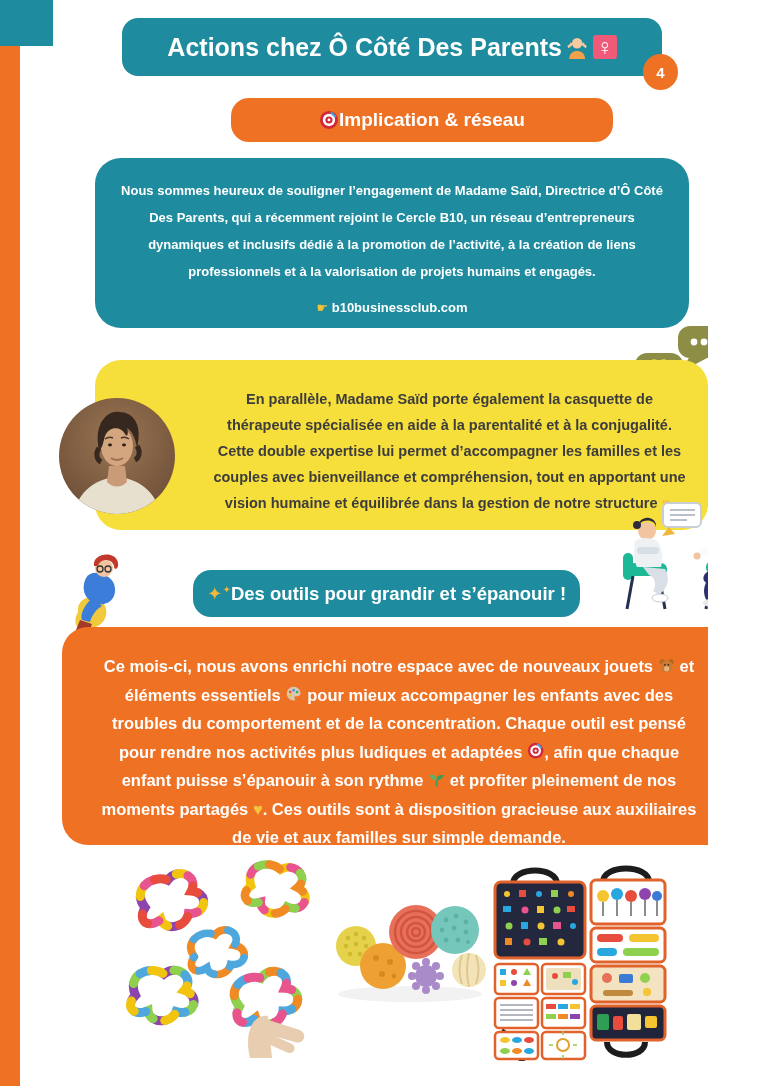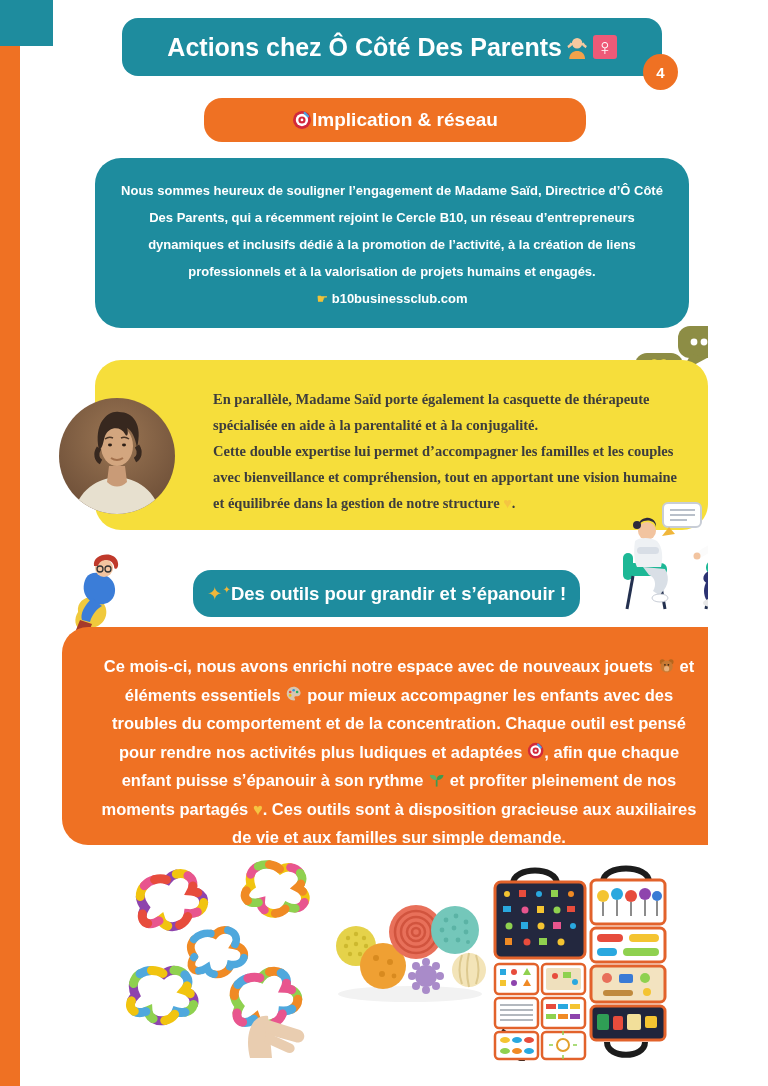--- a/index.html
+++ b/index.html
@@ -11,30 +11,30 @@
   .left-bar{left:0;top:46px;width:20px;height:1040px;background:#ef7123;}
   .corner-br{left:715px;top:1042px;width:53px;height:44px;background:#ef7123;}
   
   .header-box{left:122px;top:18px;width:540px;height:58px;background:#1e8c9e;border-radius:16px;
       display:flex;align-items:center;justify-content:center;color:#fff;font-size:25px;font-weight:800;gap:2px;}
   .page-num{left:643px;top:54px;width:35px;height:36px;border-radius:50%;background:#ef7123;color:#fff;
       display:flex;align-items:center;justify-content:center;font-weight:700;font-size:15px;}
   
   .banner{border-radius:18px;display:flex;align-items:center;justify-content:center;
       color:#fff;font-weight:800;}
-  .banner1{left:204px;top:98px;width:382px;height:44px;background:#ef7123;font-size:19px;}
+  .banner1{left:231px;top:98px;width:382px;height:44px;background:#ef7123;font-size:19px;}
   .banner2{left:193px;top:570px;width:387px;height:47px;background:#1e8c9e;font-size:18.5px;}
   
   .teal-box{left:95px;top:158px;width:594px;height:170px;background:#1e8c9e;border-radius:26px;
       color:#fff;font-weight:700;font-size:13px;line-height:27px;text-align:center;
       padding:19px 26px;box-sizing:border-box;}
-  .teal-box .link-line{display:block;margin-top:0;}
+  .teal-box .link-line{display:block;margin-top:9px;}
   .yellow-box{left:95px;top:360px;width:613px;height:170px;background:#f6de3b;border-radius:26px;
-      color:#3d3d3d;font-weight:700;font-size:14.5px;line-height:26px;text-align:left;
-      padding:26px 22px 20px 118px;box-sizing:border-box;font-family:Liberation Serif, serif;}
+      color:#3d3d3d;font-weight:700;font-size:14.5px;line-height:26px;text-align:center;
+      padding:26px 22px 20px 118px;box-sizing:border-box;}
   .orange-box{left:38px;top:627px;width:674px;height:218px;background:#ef7123;border-radius:26px;
       color:#fff;font-weight:700;font-size:16.5px;line-height:28.5px;text-align:center;
       padding:25px 34px;box-sizing:border-box;margin-left:24px;}
   
   .portrait{left:59px;top:398px;width:116px;height:116px;}
   .bubbles{left:633px;top:324px;width:102px;height:66px;}
   .therapy{left:613px;top:497px;width:147px;height:128px;}
   .puzzle{left:52px;top:550px;width:106px;height:112px;}
   .toy-tangles{left:116px;top:856px;width:218px;height:202px;}
   .toy-balls{left:328px;top:884px;width:167px;height:127px;}

